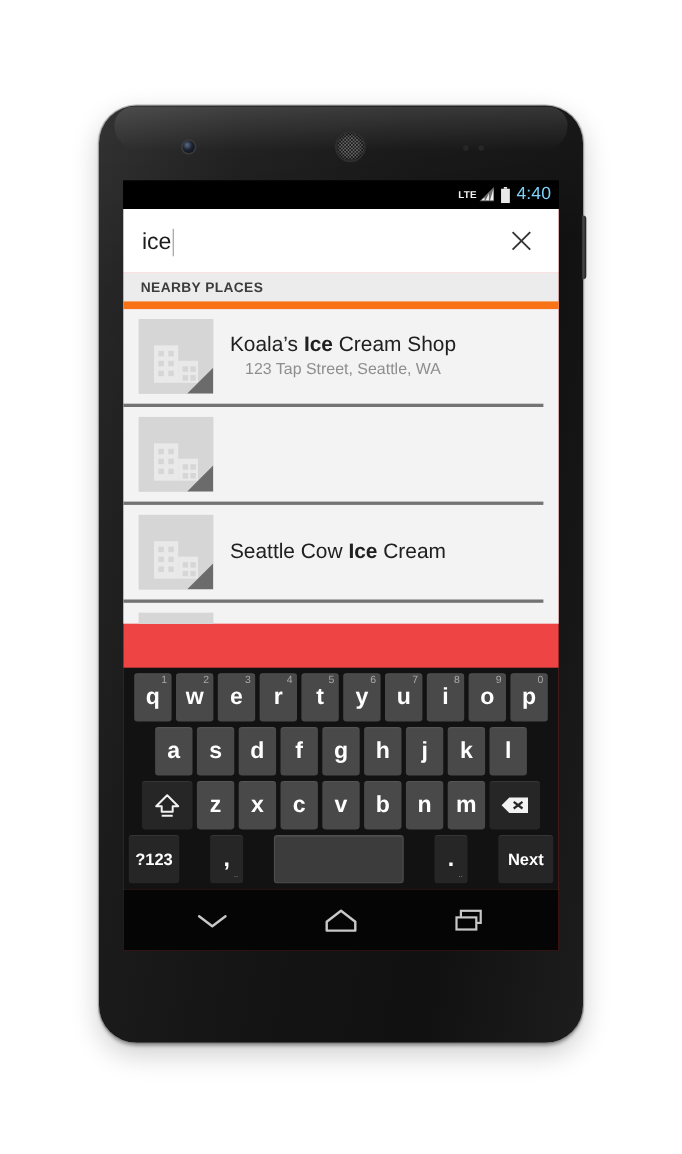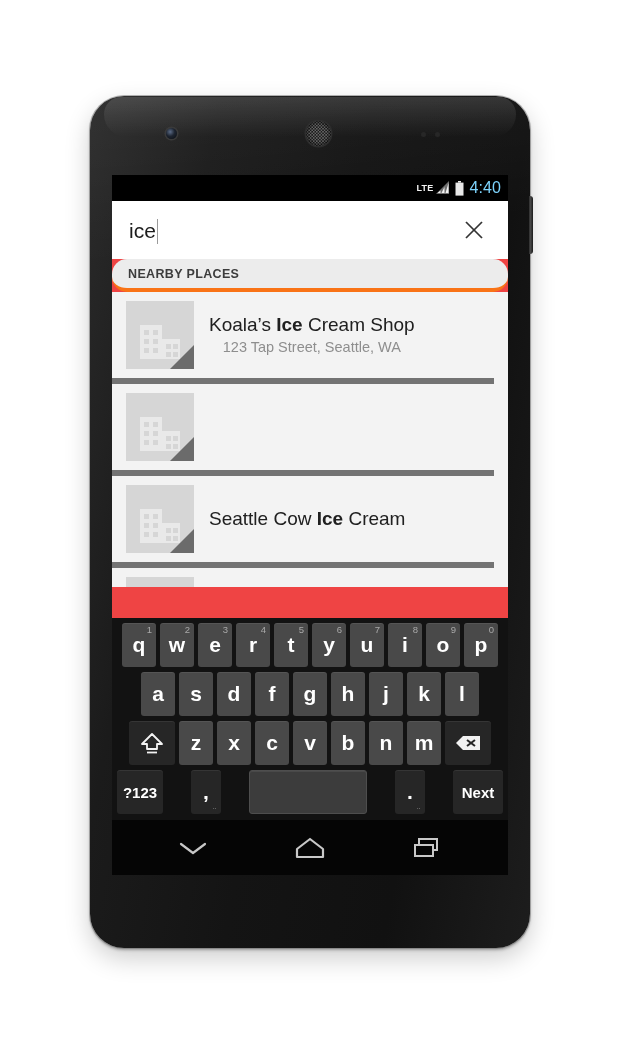--- a/index.html
+++ b/index.html
@@ -104,21 +104,20 @@
 
   
   #screen {
     position: absolute;
     left: 22px;
     top: 68px;
     width: 396px;
     height: 700px;
     background: #000;
     overflow: hidden;
-    margin-top: 11px;
   }
 
   
   #status-bar {
     position: relative;
     height: 26px;
     background: #000000;
     display: flex;
     align-items: center;
     justify-content: flex-end;
@@ -201,39 +200,38 @@
   #clear-icon svg { display: block; }
 
   
   #section-header {
     height: 33px;
     background: #ececec;
     display: flex;
     align-items: center;
     padding-left: 16px;
     box-sizing: border-box;
-    border-bottom: 4px solid #f97316;
-    border-radius: 15px;
+    border-bottom: 7px solid #f97316;
   }
   #section-header-label {
     font-size: 12.5px;
     font-weight: bold;
     color: #3c3c3c;
     letter-spacing: 0.35px;
   }
 
   
   #results-list {
     background: #f3f3f3;
   }
   .result-row {
     display: flex;
     align-items: center;
     padding: 9px 0 9px 14px;
-    border-bottom: 6px solid #737373;
+    border-bottom: 3px solid #737373;
     margin-right: 14px;
   }
   .thumb {
     width: 68px; height: 68px;
     flex: none;
     position: relative;
     background: #d6d6d6;
     overflow: hidden;
   }
   .thumb svg { display: block; }

